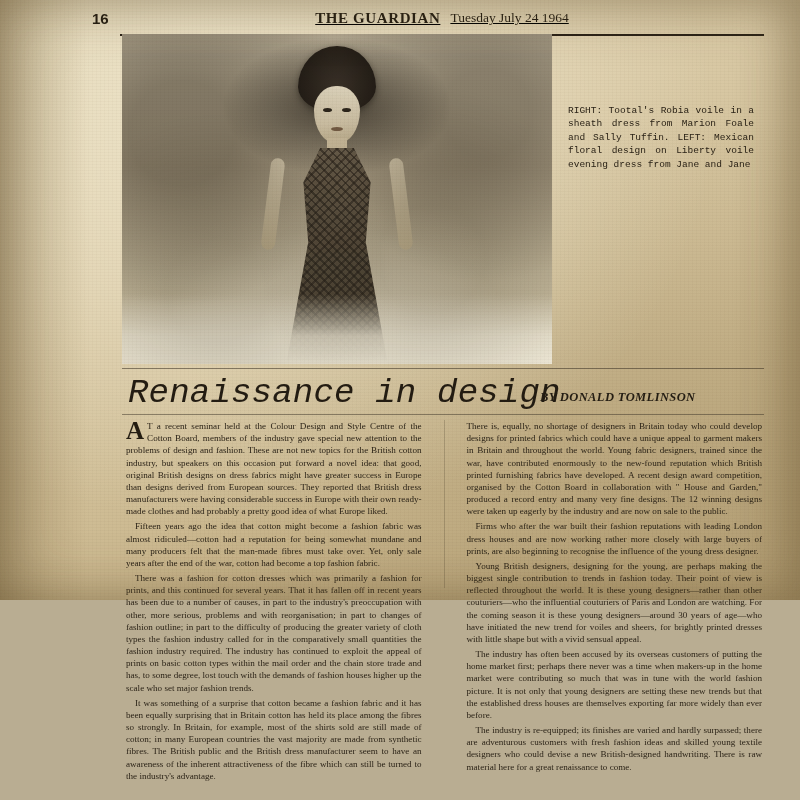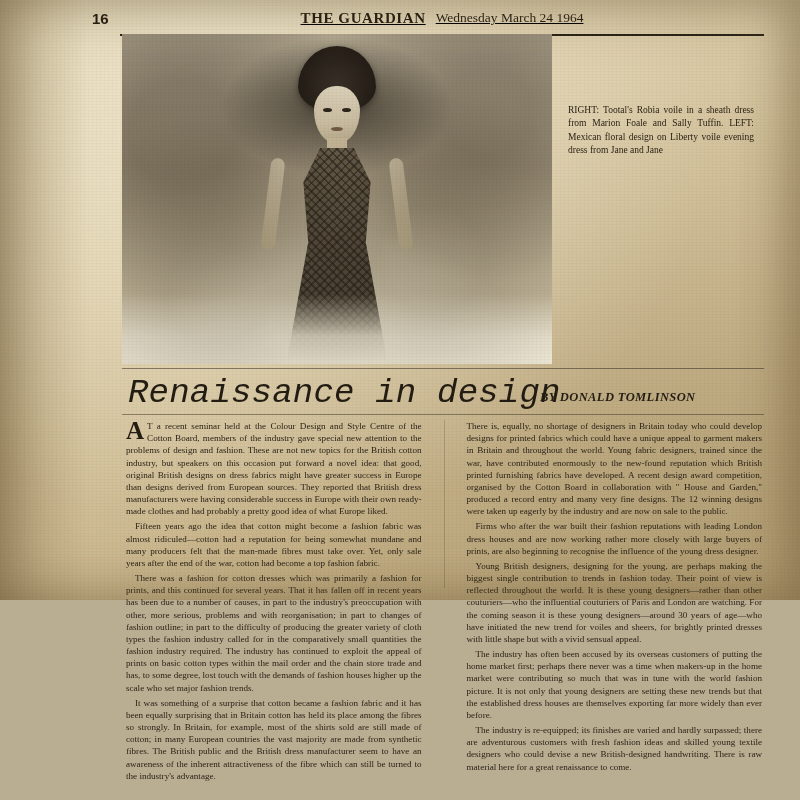--- a/index.html
+++ b/index.html
@@ -199,21 +199,21 @@
     height: 70px;
     background: linear-gradient(180deg, rgba(235,229,210,0) 0%, rgba(238,232,214,0.9) 60%, rgba(240,234,216,1) 100%);
   }
 
   
   .caption {
     position: absolute;
     top: 104px;
     left: 568px;
     width: 186px;
-    font-family: Liberation Serif, serif;
+    font-family: Liberation Mono, monospace;
     font-size: 9.5px;
     line-height: 1.42;
     color: #2a2216;
     text-align: justify;
   }
 
   
   .headline-rule-top {
     position: absolute;
     left: 122px;
@@ -310,21 +310,21 @@
 <body>
 
 <div class="page">
 
   <div class="left-strip"></div>
 
   <div class="page-number">16</div>
 
   <div class="masthead">
     <span class="masthead-title">THE GUARDIAN</span>
-    <span class="masthead-date">Wednesday March 24 1964</span>
+    <span class="masthead-date">Tuesday July 24 1964</span>
   </div>
 
   <div class="photo-wrap">
     <div class="photo">
       <div class="figure">
         <div class="hair"></div>
         <div class="face">
           <div class="eye l"></div>
           <div class="eye r"></div>
           <div class="mouth"></div>

